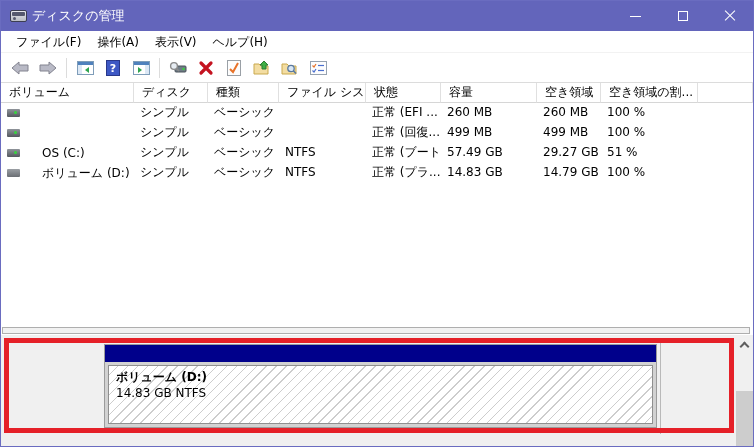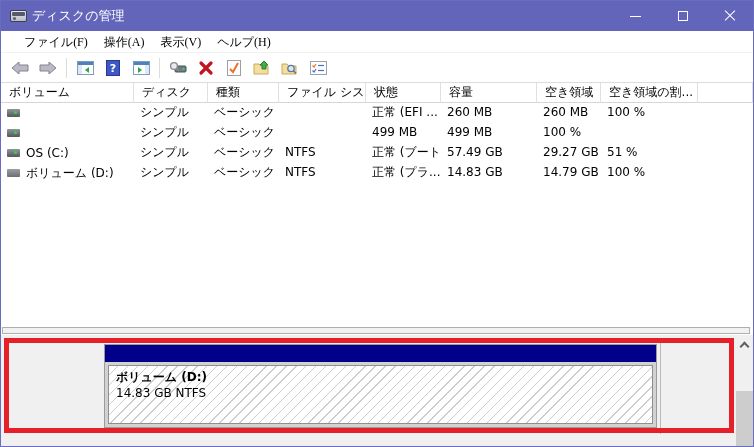--- a/index.html
+++ b/index.html
@@ -16,32 +16,32 @@
   .win-icon::after{ content:""; position:absolute; left:2px; bottom:1px; width:3px; height:3px; border-radius:50%; background:#55586e;}
   .title-text{ margin-left:5px; font-size:13px; }
   .caption-btns{ margin-left:auto; display:flex; height:30px; }
   .cap-btn{ width:47px; height:30px; display:flex; align-items:center; justify-content:center; color:#fff; font-size:13px; }
   .min-glyph{ width:11px; height:1px; background:#fff; display:block; }
   .max-glyph{ width:10px; height:10px; border:1px solid #fff; display:block; }
   .x-glyph{ position:relative; width:12px; height:12px; display:block;}
   .x-glyph::before,.x-glyph::after{ content:""; position:absolute; left:-1px; top:5px; width:14px; height:1px; background:#fff;}
   .x-glyph::before{ transform:rotate(45deg);} .x-glyph::after{ transform:rotate(-45deg);}
   
-  .menubar{ height:22px; background:#fff; display:flex; align-items:center; padding-left:15px; border-bottom:1px solid #f2f2f2;font-family:Liberation Serif, serif;}
+  .menubar{ height:22px; background:#fff; display:flex; align-items:center; padding-left:7px; border-bottom:1px solid #f2f2f2;}
   .menu-item{ padding:0 8px; height:22px; line-height:22px; }
   
   .toolbar{ height:30px; background:#fff; display:flex; align-items:center; padding-left:5px; border-bottom:1px solid #dcdcdc; }
   .tbtn{ width:24px; height:24px; display:flex; align-items:center; justify-content:center; margin:0 2px; }
   .tsep{ width:1px; height:20px; background:#dcdcdc; margin:0 4px; }
   
   .list-pane{ position:relative; height:252px; background:#fff; overflow:hidden; }
   .grid-row{ display:grid; grid-template-columns:133px 74px 71px 87px 75px 96px 64px 97px 1fr; height:20px; line-height:19px; }
   .hdr-row > div{ border-right:1px solid #e0e0e0; border-bottom:1px solid #d6d6d6; padding-left:8px; white-space:nowrap; overflow:hidden; }
   .vol-row > div{ padding-left:6px; white-space:nowrap; overflow:hidden; }
-  .name-cell{ display:flex; align-items:center; gap:6px; }
+  .name-cell{ display:flex; align-items:center; gap:22px; }
   .vol-icon{ flex:none; width:13px; height:8px; border-radius:1px;
     background:linear-gradient(#90959b,#54585e); position:relative; }
   .vol-icon::after{ content:""; position:absolute; right:3px; top:2px; width:3px; height:3px; border-radius:50%; background:#35d63c; }
   .vol-icon.plain{ background:linear-gradient(#9b9fa4,#6a6e73); }
   .vol-icon.plain::after{ display:none; }
   .hscrollbar{ position:absolute; left:1px; right:3px; bottom:1px; height:7px; background:#f1f1f1; border:1px solid #aeaeae; }
   
   .bottom-pane{ position:relative; height:112px; background:#f0f0f0; }
   .disk-header{ position:absolute; left:11px; top:10px; line-height:16px; white-space:nowrap; }
   .disk-title{ display:flex; align-items:center; gap:5px; font-weight:bold; }
@@ -197,20 +197,21 @@
     </div>
 
     <div class="grid-row vol-row">
       <div class="name-cell">
           <span class="vol-icon"></span>
           <span></span>
         </div>
       <div>シンプル</div>
       <div>ベーシック</div>
       <div></div>
+      <div>正常 (回復...</div>
       <div>499 MB</div>
       <div>499 MB</div>
       <div>100 %</div>
       <div></div>
     </div>
 
     <div class="grid-row vol-row">
       <div class="name-cell">
           <span class="vol-icon"></span>
           <span>OS (C:)</span>

